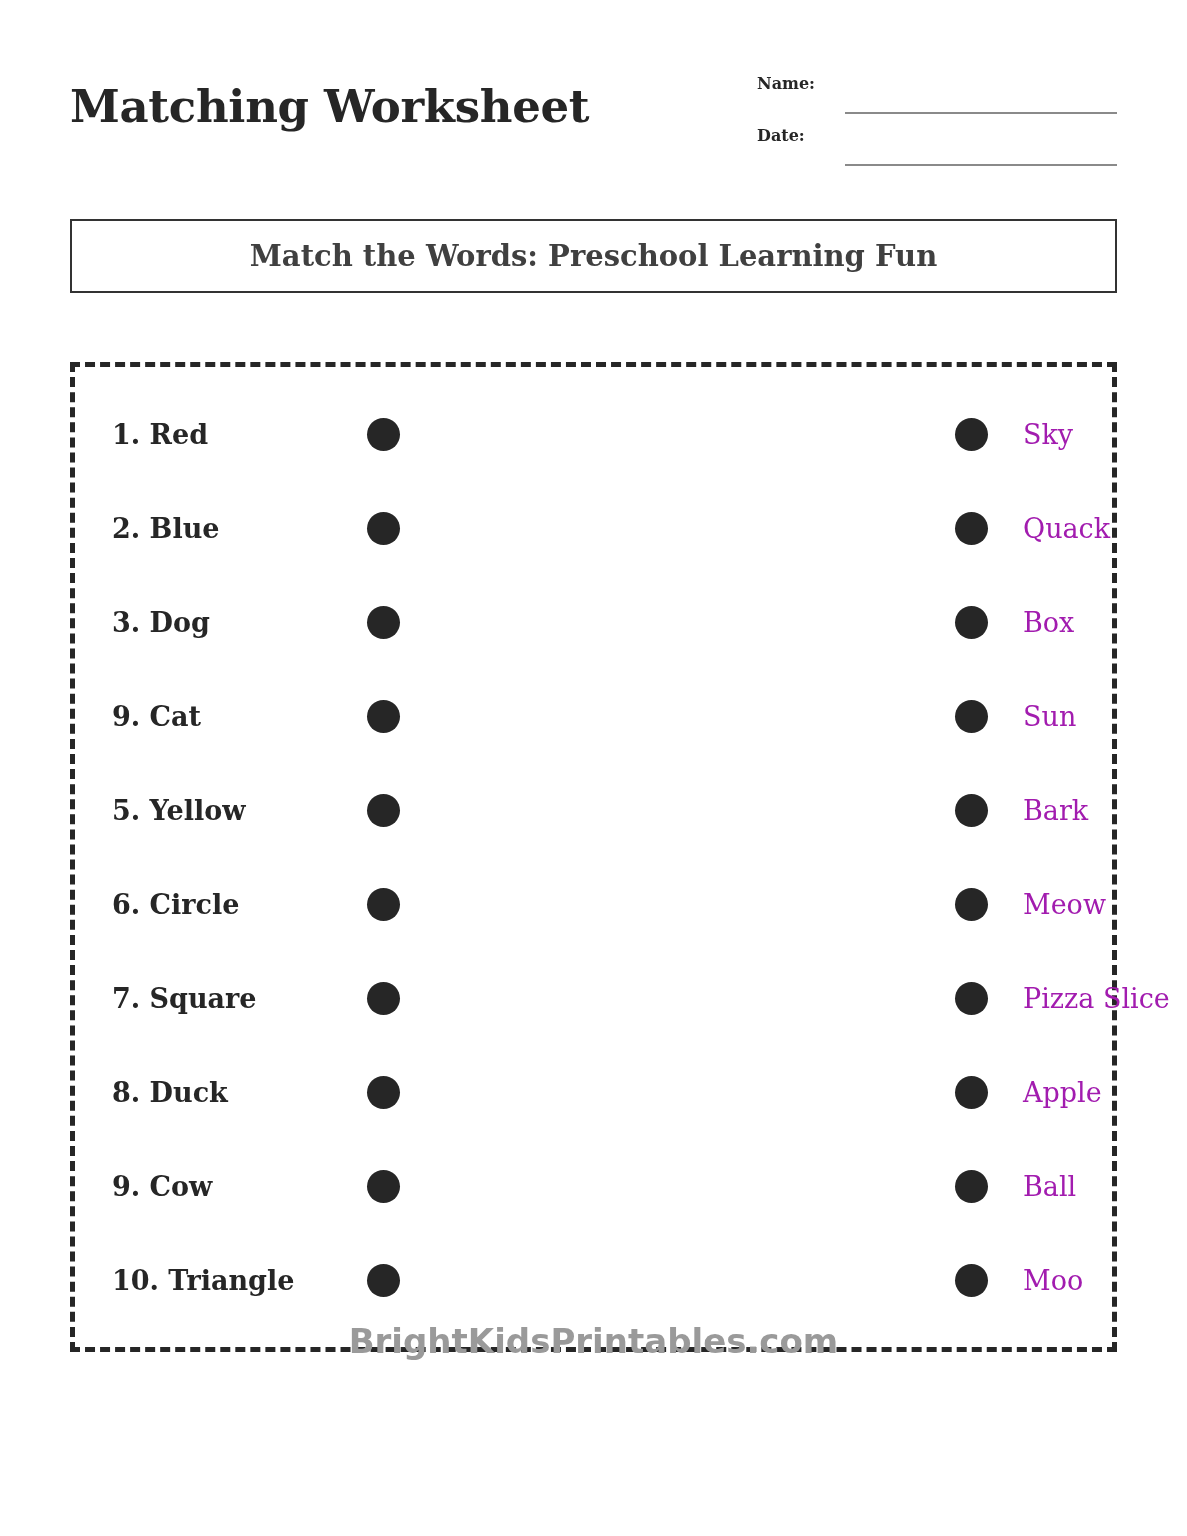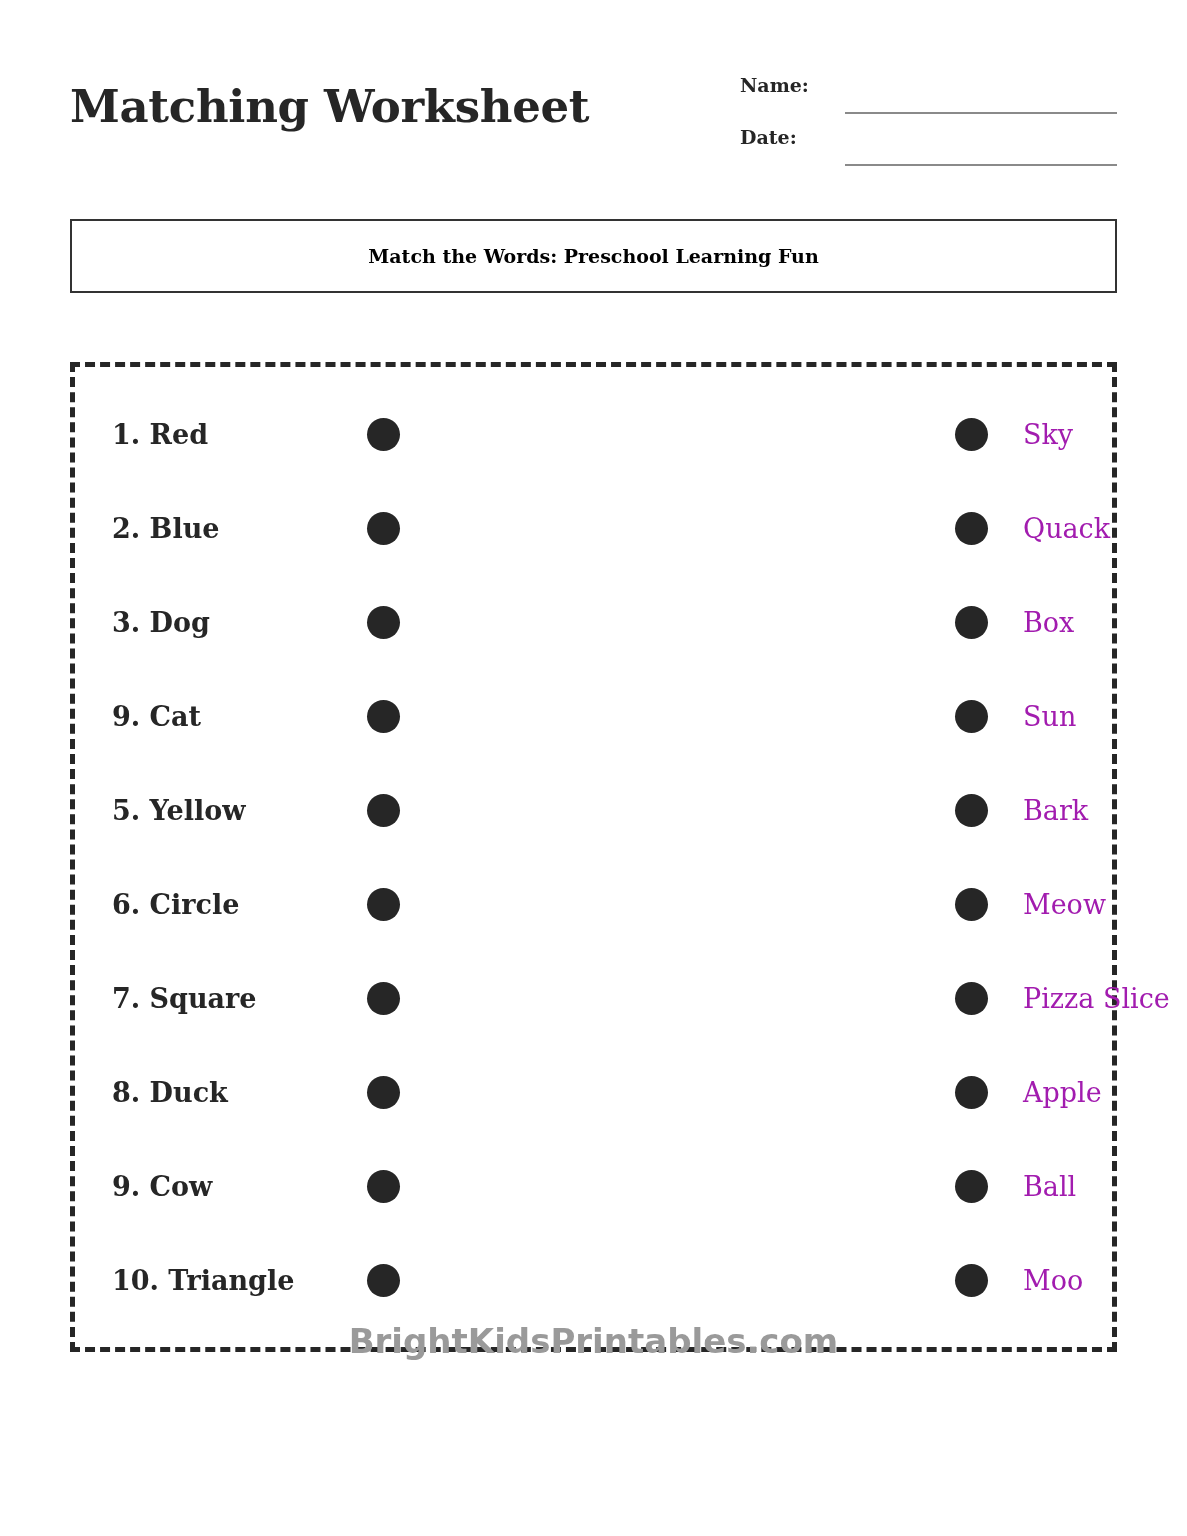--- a/index.html
+++ b/index.html
@@ -53,24 +53,24 @@
     width: 380px;
   }
 
   .meta-row {
     position: relative;
     height: 52px;
   }
 
   .meta-label {
     position: absolute;
-    left: 3px;
+    left: 20px;
     top: 14px;
     font-family: "DejaVu Serif", "Liberation Serif", serif;
-    font-size: 19px;
+    font-size: 16px;
     font-weight: bold;
     color: #262626;
     line-height: 1;
     white-space: nowrap;
   }
 
   .meta-line {
     position: absolute;
     left: 108px;
     right: 0;
@@ -88,23 +88,23 @@
     height: 74px;
     box-sizing: border-box;
     border: 2px solid #333333;
     display: flex;
     align-items: center;
     justify-content: center;
   }
 
   .subtitle-text {
     font-family: "DejaVu Serif", "Liberation Serif", serif;
-    font-size: 19px;
+    font-size: 29px;
     font-weight: bold;
-    color: #000000;
+    color: #404040;
     line-height: 1;
     white-space: nowrap;
   }
 
   
   .match-box {
     position: absolute;
     left: 70px;
     top: 362px;
     width: 1047px;

